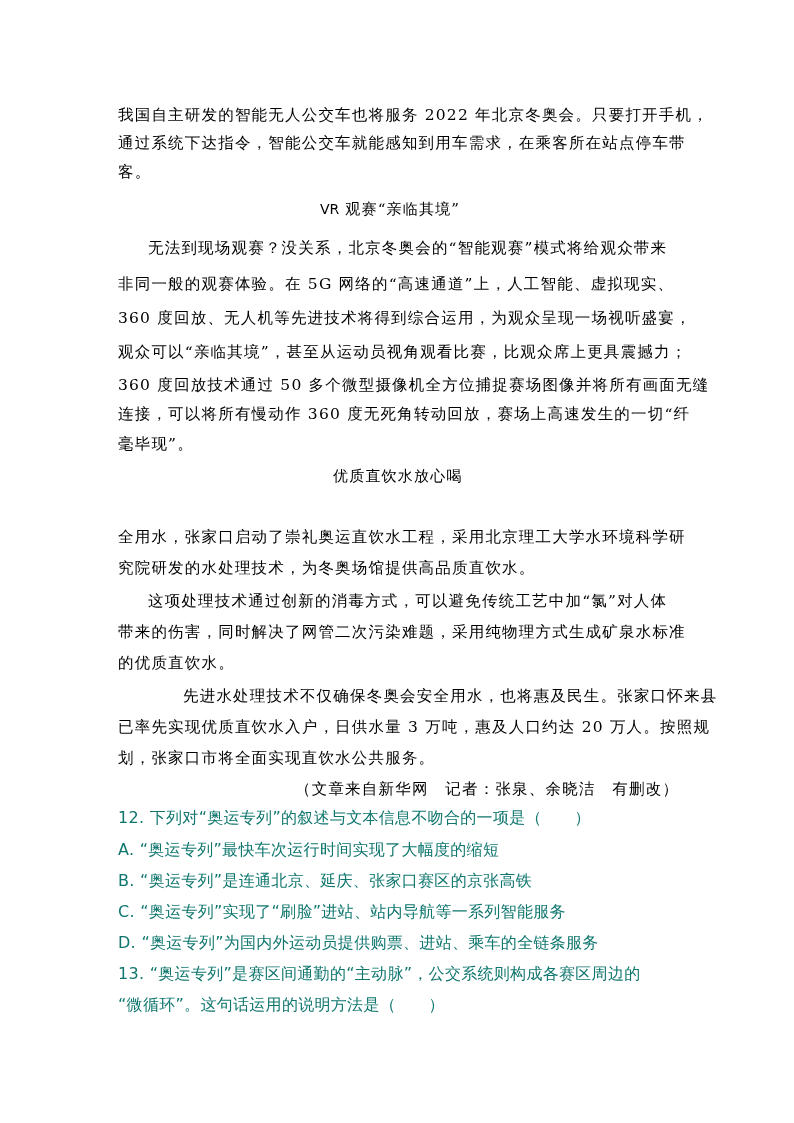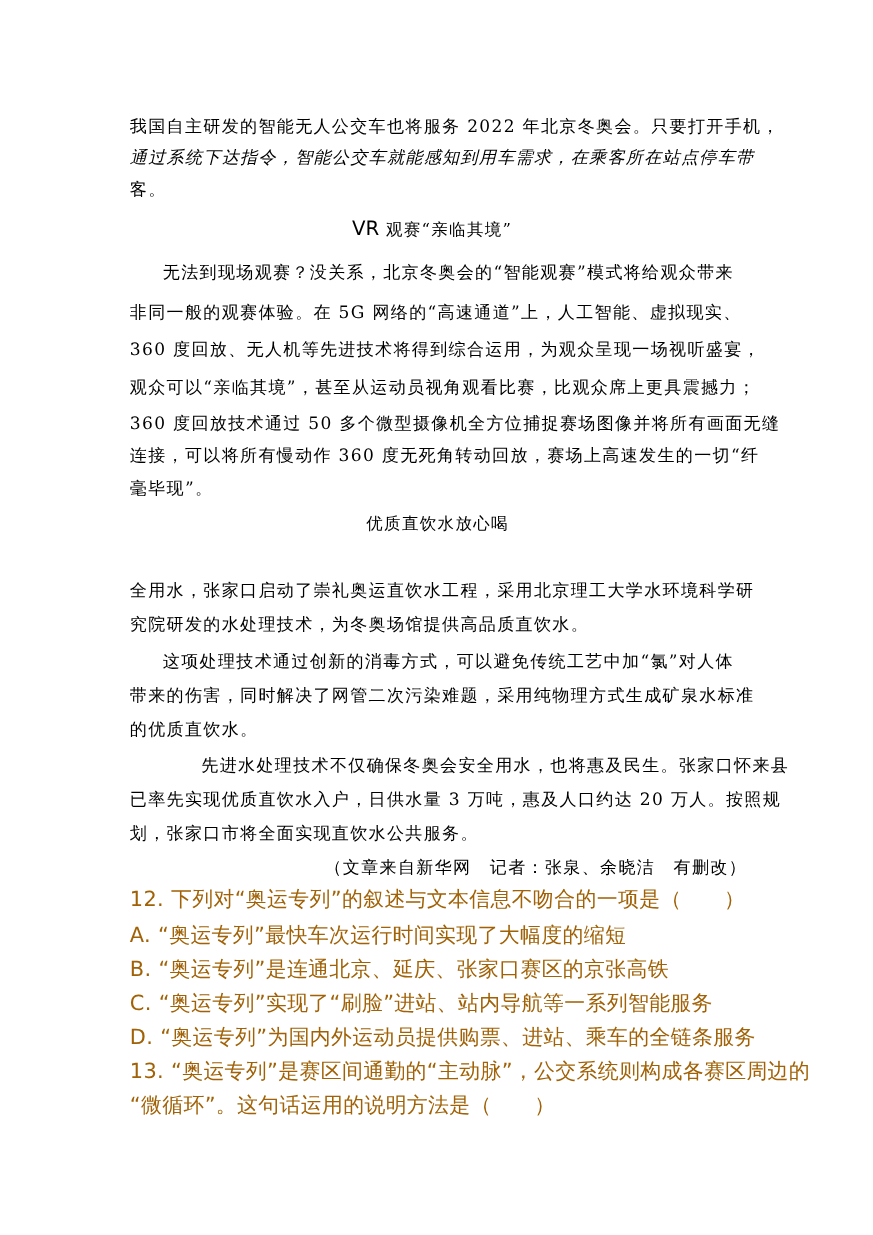--- a/index.html
+++ b/index.html
@@ -1,30 +1,30 @@
 <!DOCTYPE html>
 <html><head>
 <meta charset="utf-8">
 <style>
   html, body { margin: 0; padding: 0; background: #ffffff; }
   body { width: 794px; height: 1123px; position: relative; overflow: hidden; color: #000; }
   .page { position: absolute; left: 0; top: 0; width: 724px; height: 1123px; }
   .line { position: absolute; white-space: nowrap; font-size: 15.5px; line-height: 20px;
           font-family: "DejaVu Serif", "Liberation Serif", serif; letter-spacing: 1.2px; }
-  .q { font-family: "DejaVu Sans", "Liberation Sans", sans-serif; font-size: 19px; letter-spacing: 0.3px; color: #a16207; }
+  .q { font-family: "DejaVu Sans", "Liberation Sans", sans-serif; font-size: 16px; letter-spacing: 0.3px; color: #0f766e; }
   .heading { font-size: 15px; }
-  .vr { font-family: "DejaVu Sans", "Liberation Sans", sans-serif; font-size: 18px; letter-spacing: 0; }
+  .vr { font-family: "DejaVu Sans", "Liberation Sans", sans-serif; font-size: 14px; letter-spacing: 0; }
 </style>
 </head>
 <body>
 
 <div class="page">
 
   <div class="line" style="left:118px;top:105px;">我国自主研发的智能无人公交车也将服务 2022 年北京冬奥会。只要打开手机，</div>
-  <div class="line" style="left:118px;top:133px;font-style:italic;">通过系统下达指令，智能公交车就能感知到用车需求，在乘客所在站点停车带</div>
+  <div class="line" style="left:118px;top:133px;">通过系统下达指令，智能公交车就能感知到用车需求，在乘客所在站点停车带</div>
   <div class="line" style="left:118px;top:162px;">客。</div>
 
   <div class="line heading" style="left:320px;top:199px;">
     <span class="vr">VR</span><span> 观赛“亲临其境”</span>
   </div>
 
   <div class="line" style="left:148px;top:238px;">无法到现场观赛？没关系，北京冬奥会的“智能观赛”模式将给观众带来</div>
   <div class="line" style="left:118px;top:274px;">非同一般的观赛体验。在 5G 网络的“高速通道”上，人工智能、虚拟现实、</div>
   <div class="line" style="left:118px;top:308px;">360 度回放、无人机等先进技术将得到综合运用，为观众呈现一场视听盛宴，</div>
   <div class="line" style="left:118px;top:342px;">观众可以“亲临其境”，甚至从运动员视角观看比赛，比观众席上更具震撼力；</div>

